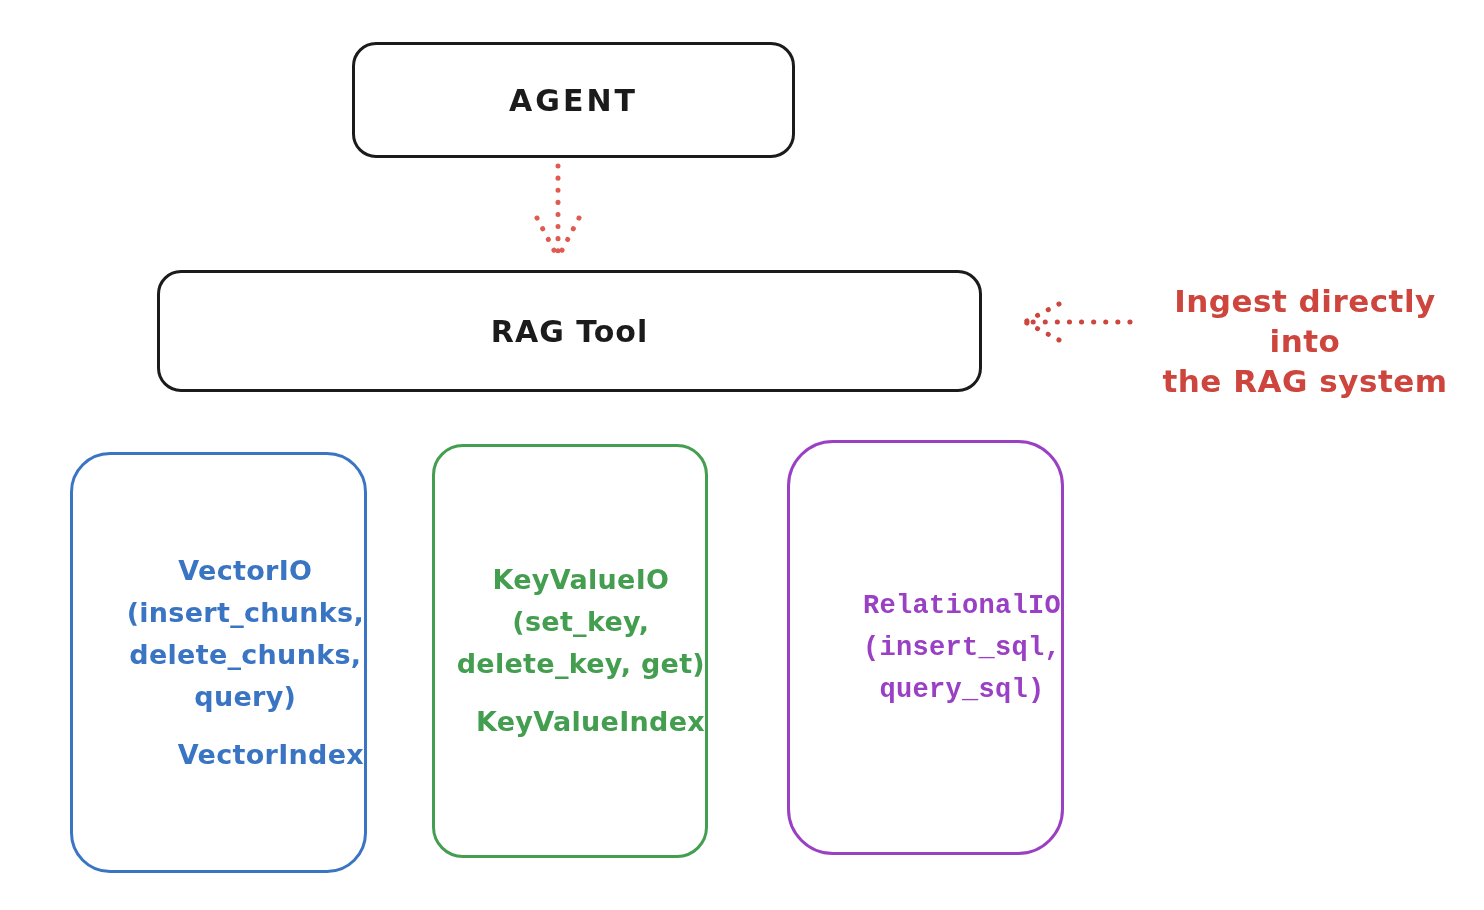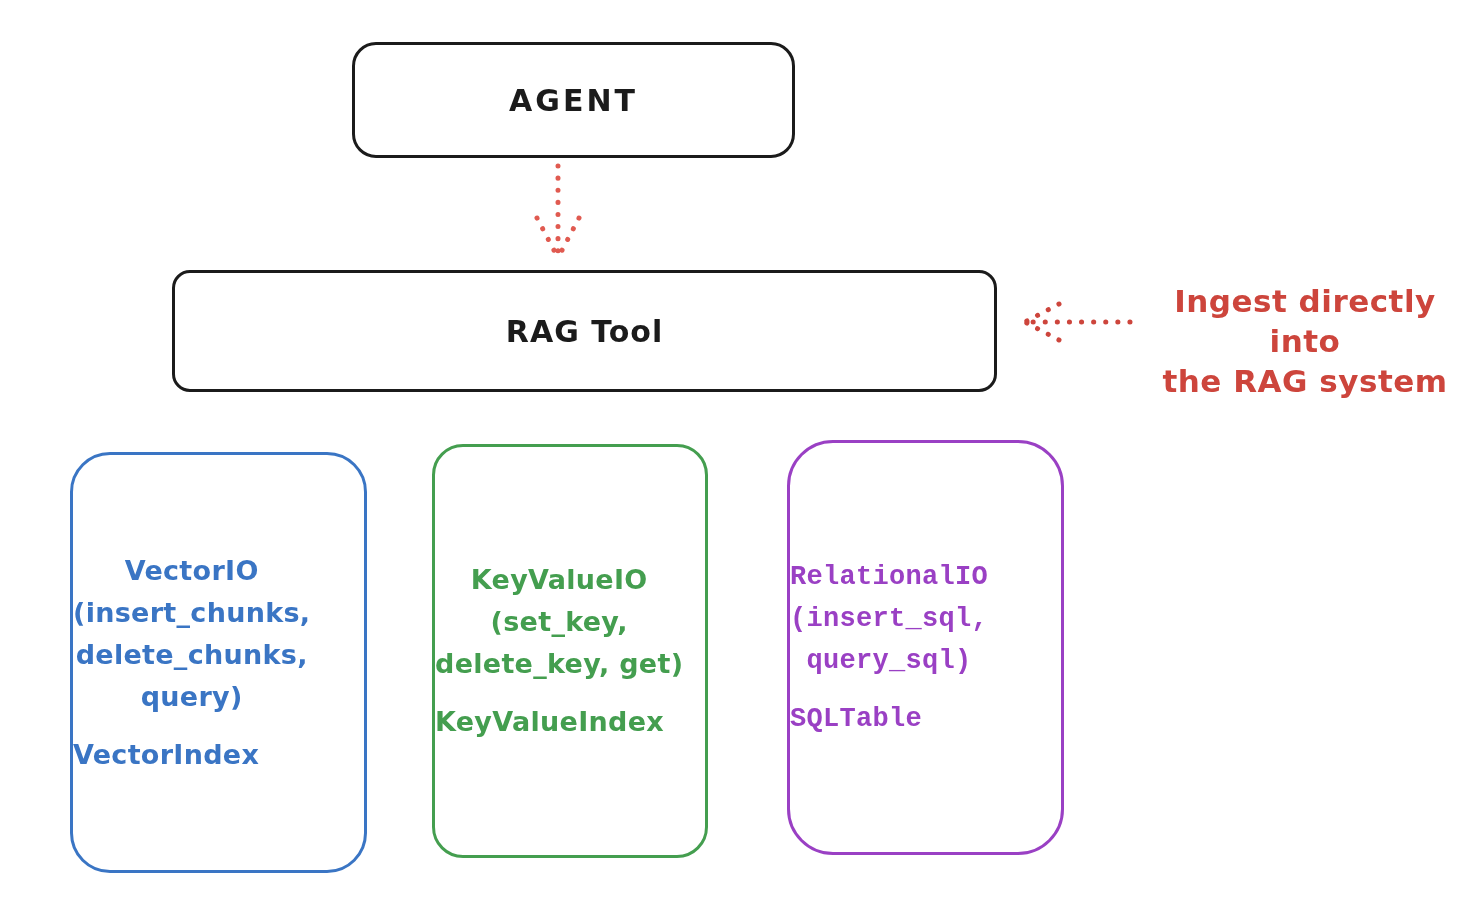--- a/index.html
+++ b/index.html
@@ -25,43 +25,42 @@
     border-radius: 24px;
     color: #1b1b1b;
     font-size: 30px;
     font-weight: 600;
   }
   .agent-box {
     left: 352px; top: 42px; width: 443px; height: 116px;
     letter-spacing: 3px;
   }
   .ragtool-box {
-    left: 172px; top: 270px; width: 825px; height: 122px;
+    left: 157px; top: 270px; width: 825px; height: 122px;
     letter-spacing: 1px;
-    border-radius: 18px;
   }
   .arrow-svg { position: absolute; overflow: visible; }
   .arrow-v { left: 495px; top: 160px; }
   .arrow-h { left: 1015px; top: 295px; }
   .annotation {
     position: absolute;
     left: 1135px; top: 281px; width: 340px;
     color: #cd453c;
     font-size: 31px;
     font-weight: 700;
     line-height: 40px;
     text-align: center;
     white-space: pre-line;
     letter-spacing: 0.5px;
   }
   .backend {
     position: absolute;
     background: #ffffff;
     display: flex; flex-direction: column;
-    align-items: flex-start; justify-content: center;
+    align-items: flex-end; justify-content: center;
     text-align: center;
     font-size: 27px;
     font-weight: 600;
     line-height: 42px;
     letter-spacing: 0.3px;
   }
   .backend .methods { white-space: pre-line; }
   .backend .index-label { margin-top: 16px; }
   .backend-vector {
     left: 70px; top: 452px; width: 297px; height: 421px;
@@ -120,16 +119,15 @@
     <div class="methods">KeyValueIO
 (set_key,
 delete_key, get)</div>
     <div class="index-label">KeyValueIndex</div>
   </div>
 
   <div class="backend backend-relational">
     <div class="methods">RelationalIO
 (insert_sql,
 query_sql)</div>
-    <div class="index-label">SQLTable</div>
   </div>
 
 </div>
 
 </body></html>

